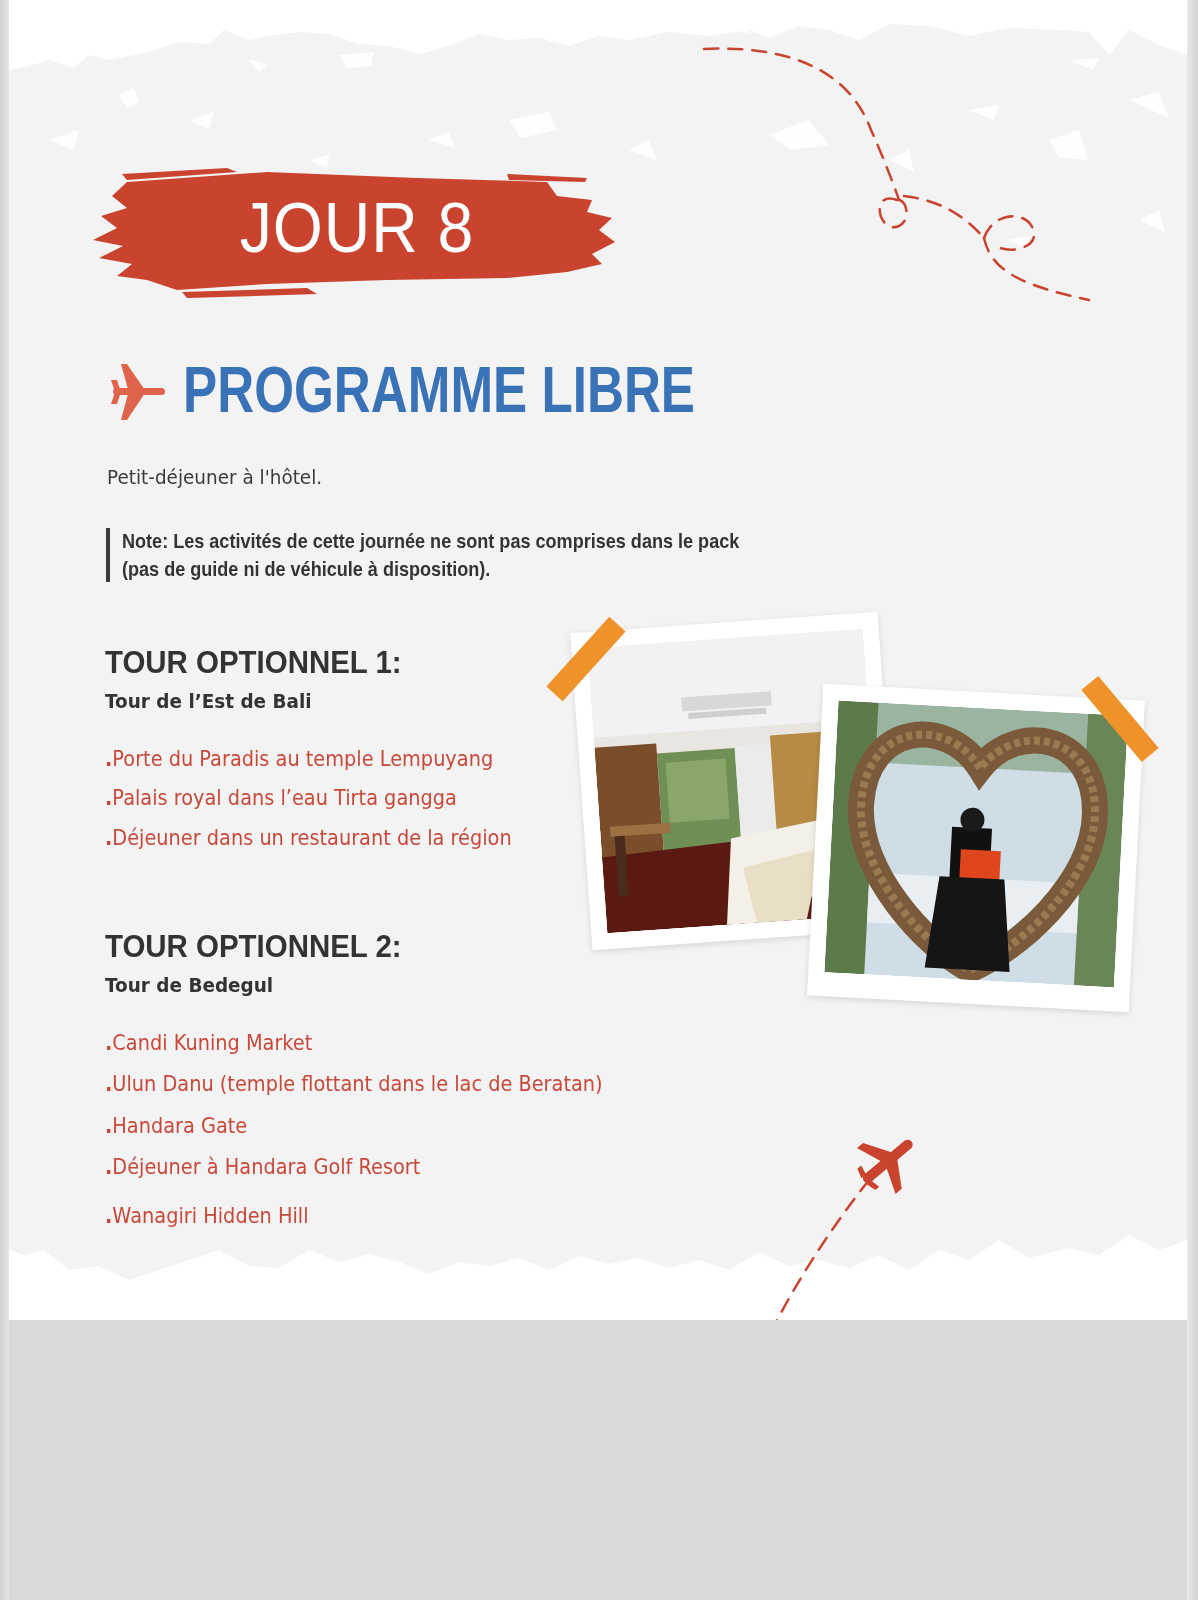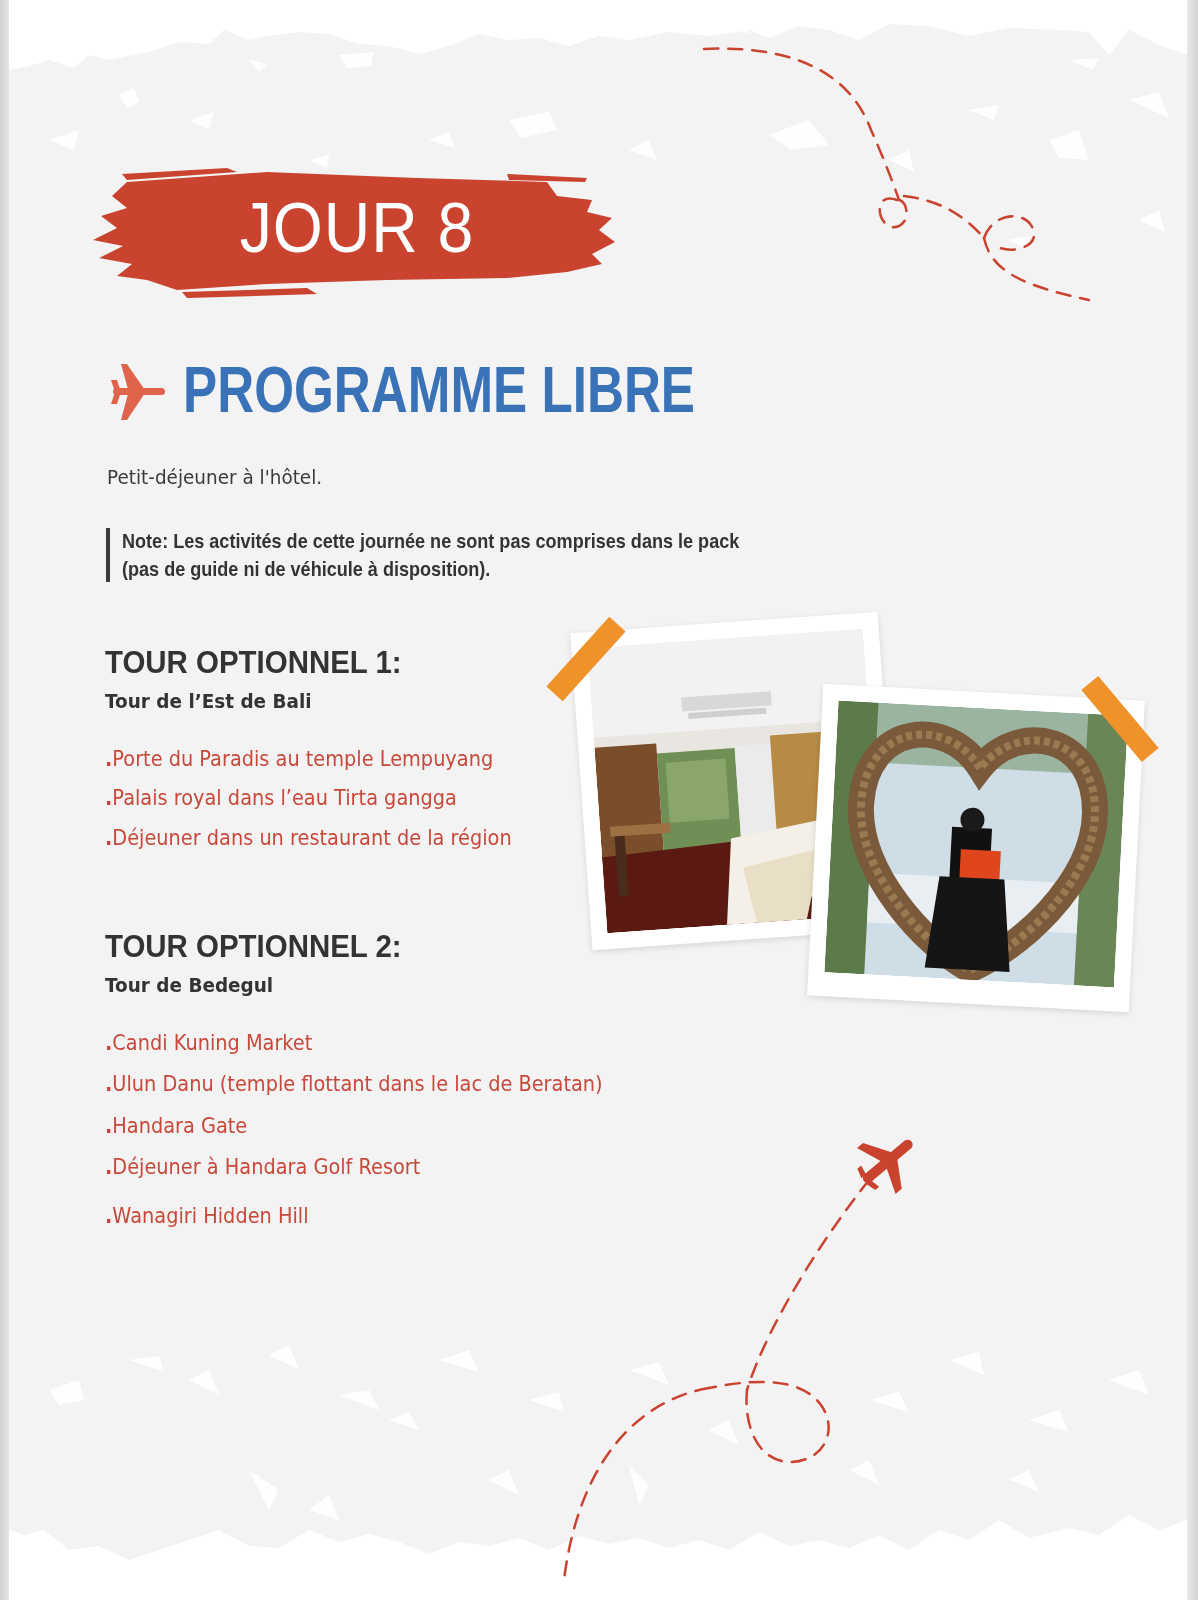--- a/index.html
+++ b/index.html
@@ -2,21 +2,21 @@
 <html><head>
 <meta charset="utf-8">
 <style>
   html, body { margin:0; padding:0; }
   body {
     width:1198px; height:1600px; position:relative; overflow:hidden;
     background:#d9d9d9;
     font-family:"DejaVu Sans", sans-serif;
   }
   .page {
-    position:absolute; left:9px; top:0; width:1178px; height:1600px;
+    position:absolute; left:9px; top:0; width:1178px; height:1320px;
     background:#f3f3f3; overflow:hidden;
   }
   .edge-left { position:absolute; left:0; top:0; width:9px; height:1600px; background:linear-gradient(90deg,#cfcfcf,#e6e6e6); }
   .edge-right { position:absolute; right:0; top:0; width:11px; height:1600px; background:linear-gradient(90deg,#e8e8e8,#d4d4d4); }
 
   .torn-top { position:absolute; left:0; top:0; width:1178px; height:80px; }
   .torn-bottom { position:absolute; left:0; bottom:0; width:1178px; height:110px; }
   .confetti { position:absolute; left:0; top:0; width:1178px; height:1600px; pointer-events:none; }
 
   .brush { position:absolute; left:78px; top:160px; width:540px; height:140px; }

